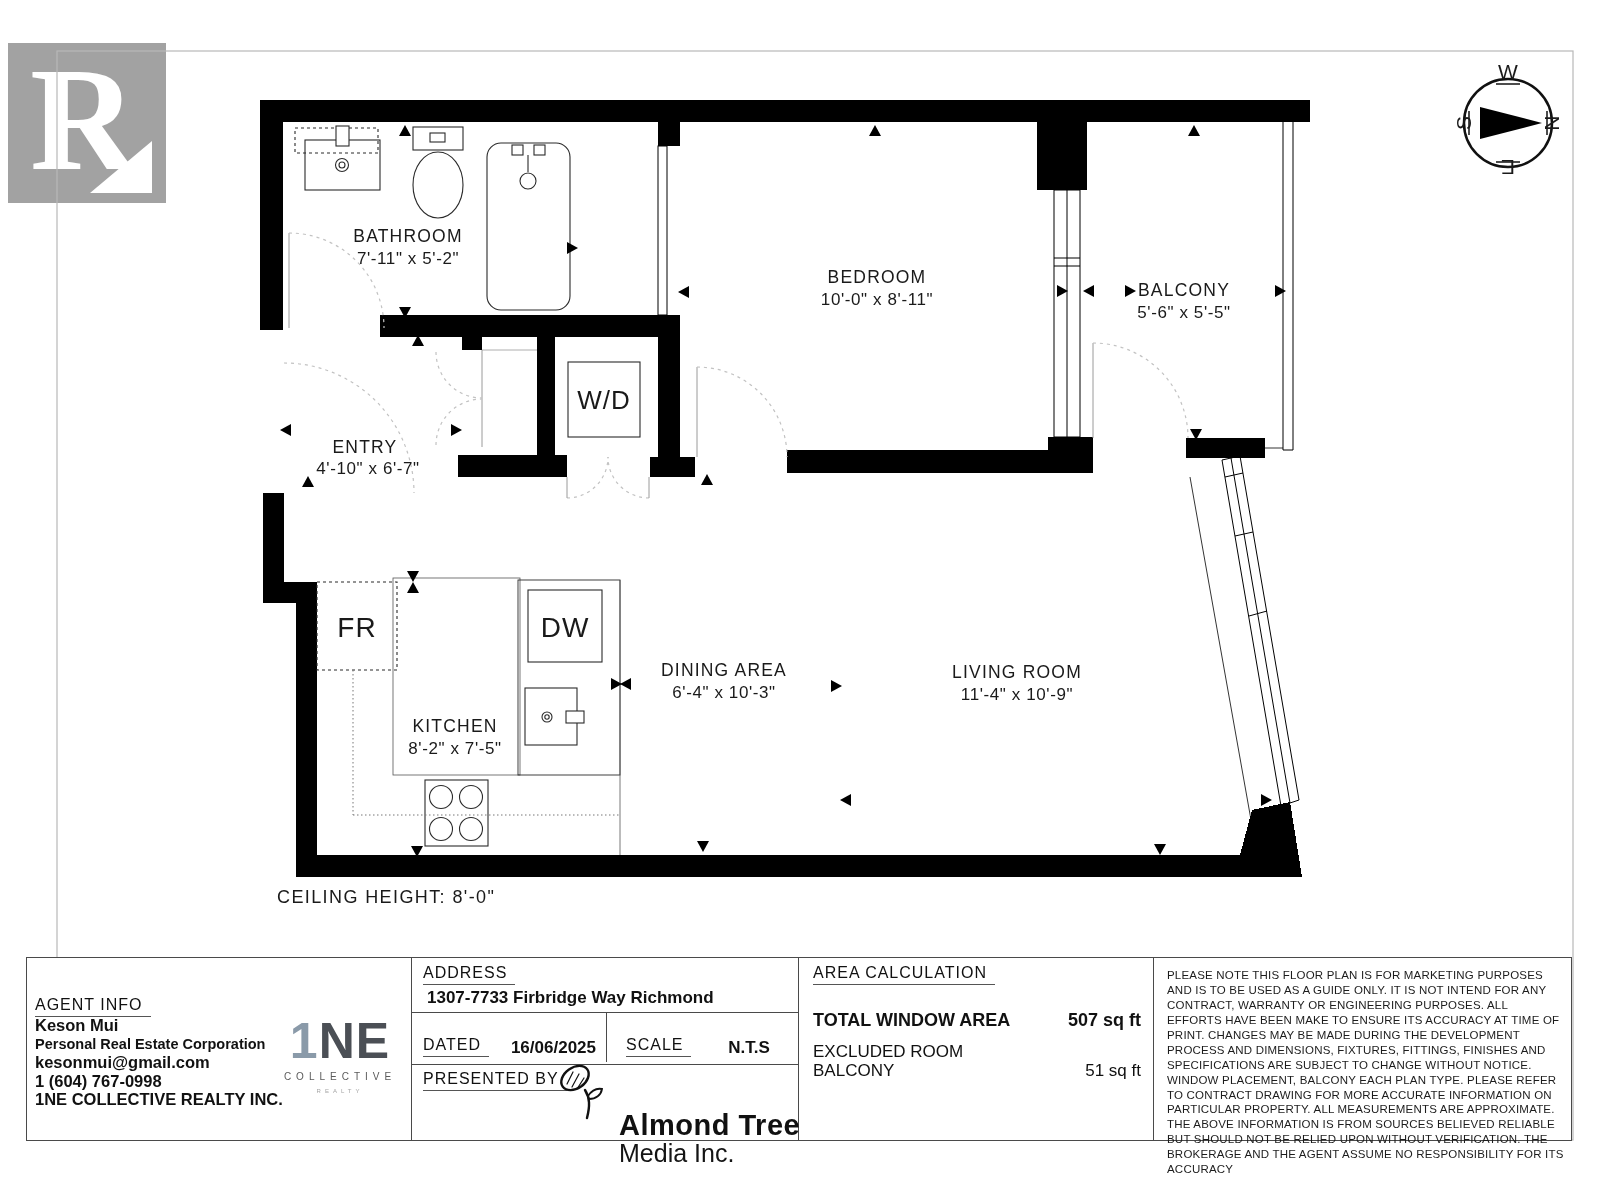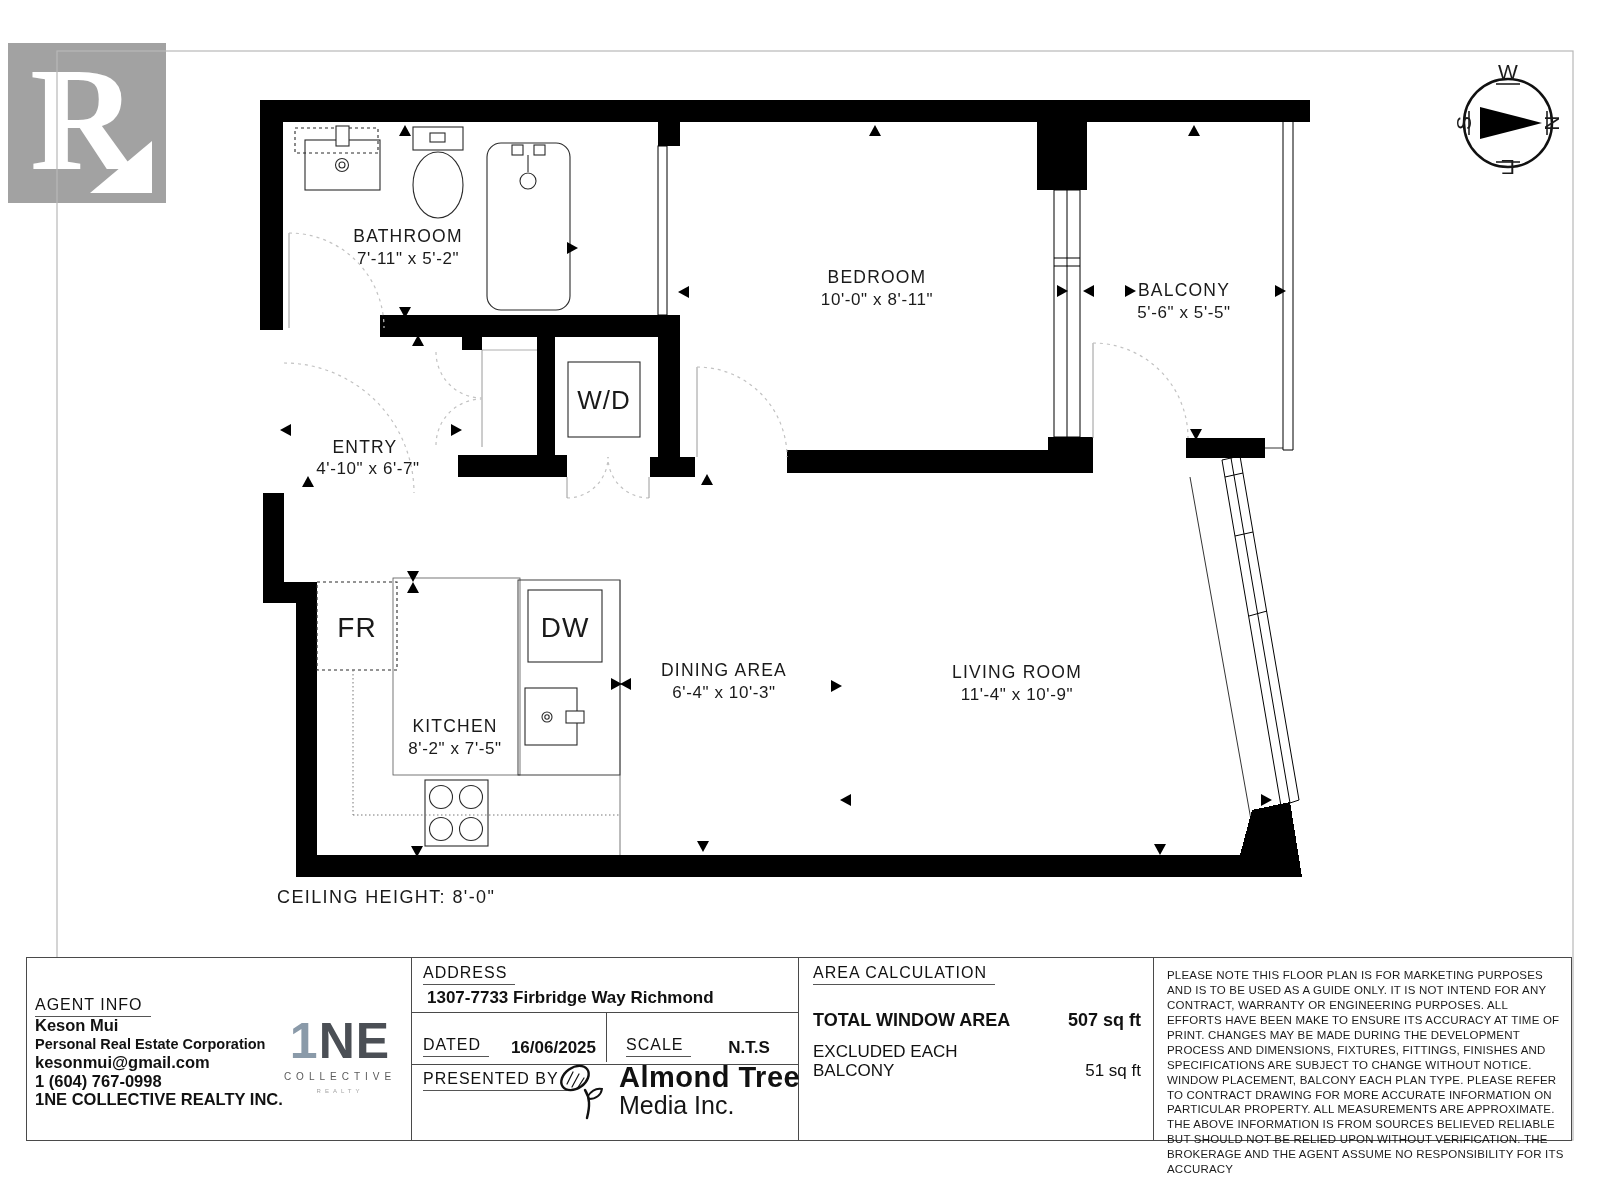--- a/index.html
+++ b/index.html
@@ -34,21 +34,21 @@
   .b{font-weight:bold;}
   .agent-lines{position:absolute;left:8px;top:58px;line-height:18.5px;font-size:16.5px;}
   .agent-lines div{white-space:nowrap;}
   .one-logo{position:absolute;left:248px;top:58px;width:130px;text-align:center;line-height:1;}
   .one-row{font-weight:bold;font-size:50px;letter-spacing:1px;}
   .one-row .one{color:#8a9aa9;}
   .one-row .ne{color:#4b4f55;}
   .one-coll{margin-top:6px;font-size:10px;letter-spacing:5px;color:#5a5a5a;}
   .one-rlt{margin-top:6px;font-size:6px;letter-spacing:4px;color:#a5a5a5;}
   .almond{position:absolute;left:530px;top:104px;display:flex;align-items:flex-start;}
-  .almond-text{margin-left:8px;}
+  .almond-text{margin-left:8px;margin-top:48px;}
   .at1{font-weight:bold;font-size:29px;line-height:30px;letter-spacing:0.5px;}
   .at2{font-size:25px;line-height:26px;color:#141414;}
   .arearow{position:absolute;display:flex;justify-content:space-between;width:328px;left:786px;}
   .disclaimer{position:absolute;left:1140px;top:10px;width:398px;font-size:11.5px;
               line-height:1.3;color:#1c1c1c;letter-spacing:0.2px;}
 </style>
 </head>
 <body>
 
 <div id="stage">
@@ -316,21 +316,21 @@
       </div>
     </div>
 
     <div style="position:absolute;left:786px;top:6px;">
       <span class="cellhdr">AREA CALCULATION</span>
     </div>
     <div class="arearow b" style="top:52px;font-size:18px;">
       <span>TOTAL WINDOW AREA</span>
       <span>507 sq ft</span>
     </div>
-    <div style="position:absolute;left:786px;top:84px;font-size:17px;">EXCLUDED EACH</div>
+    <div style="position:absolute;left:786px;top:84px;font-size:17px;">EXCLUDED ROOM</div>
     <div class="arearow" style="top:103px;font-size:17px;">
       <span>BALCONY</span>
       <span>51 sq ft</span>
     </div>
 
     <div class="disclaimer">PLEASE NOTE THIS FLOOR PLAN IS FOR MARKETING PURPOSES AND IS TO BE USED AS A GUIDE ONLY. IT IS NOT INTEND FOR ANY CONTRACT, WARRANTY OR ENGINEERING PURPOSES. ALL EFFORTS HAVE BEEN MAKE TO ENSURE ITS ACCURACY AT TIME OF PRINT. CHANGES MAY BE MADE DURING THE DEVELOPMENT PROCESS AND DIMENSIONS, FIXTURES, FITTINGS, FINISHES AND SPECIFICATIONS ARE SUBJECT TO CHANGE WITHOUT NOTICE. WINDOW PLACEMENT, BALCONY EACH PLAN TYPE. PLEASE REFER TO CONTRACT DRAWING FOR MORE ACCURATE INFORMATION ON PARTICULAR PROPERTY. ALL MEASUREMENTS ARE APPROXIMATE. THE ABOVE INFORMATION IS FROM SOURCES BELIEVED RELIABLE BUT SHOULD NOT BE RELIED UPON WITHOUT VERIFICATION. THE BROKERAGE AND THE AGENT ASSUME NO RESPONSIBILITY FOR ITS ACCURACY</div>
   </div>
 
 </div>
 

